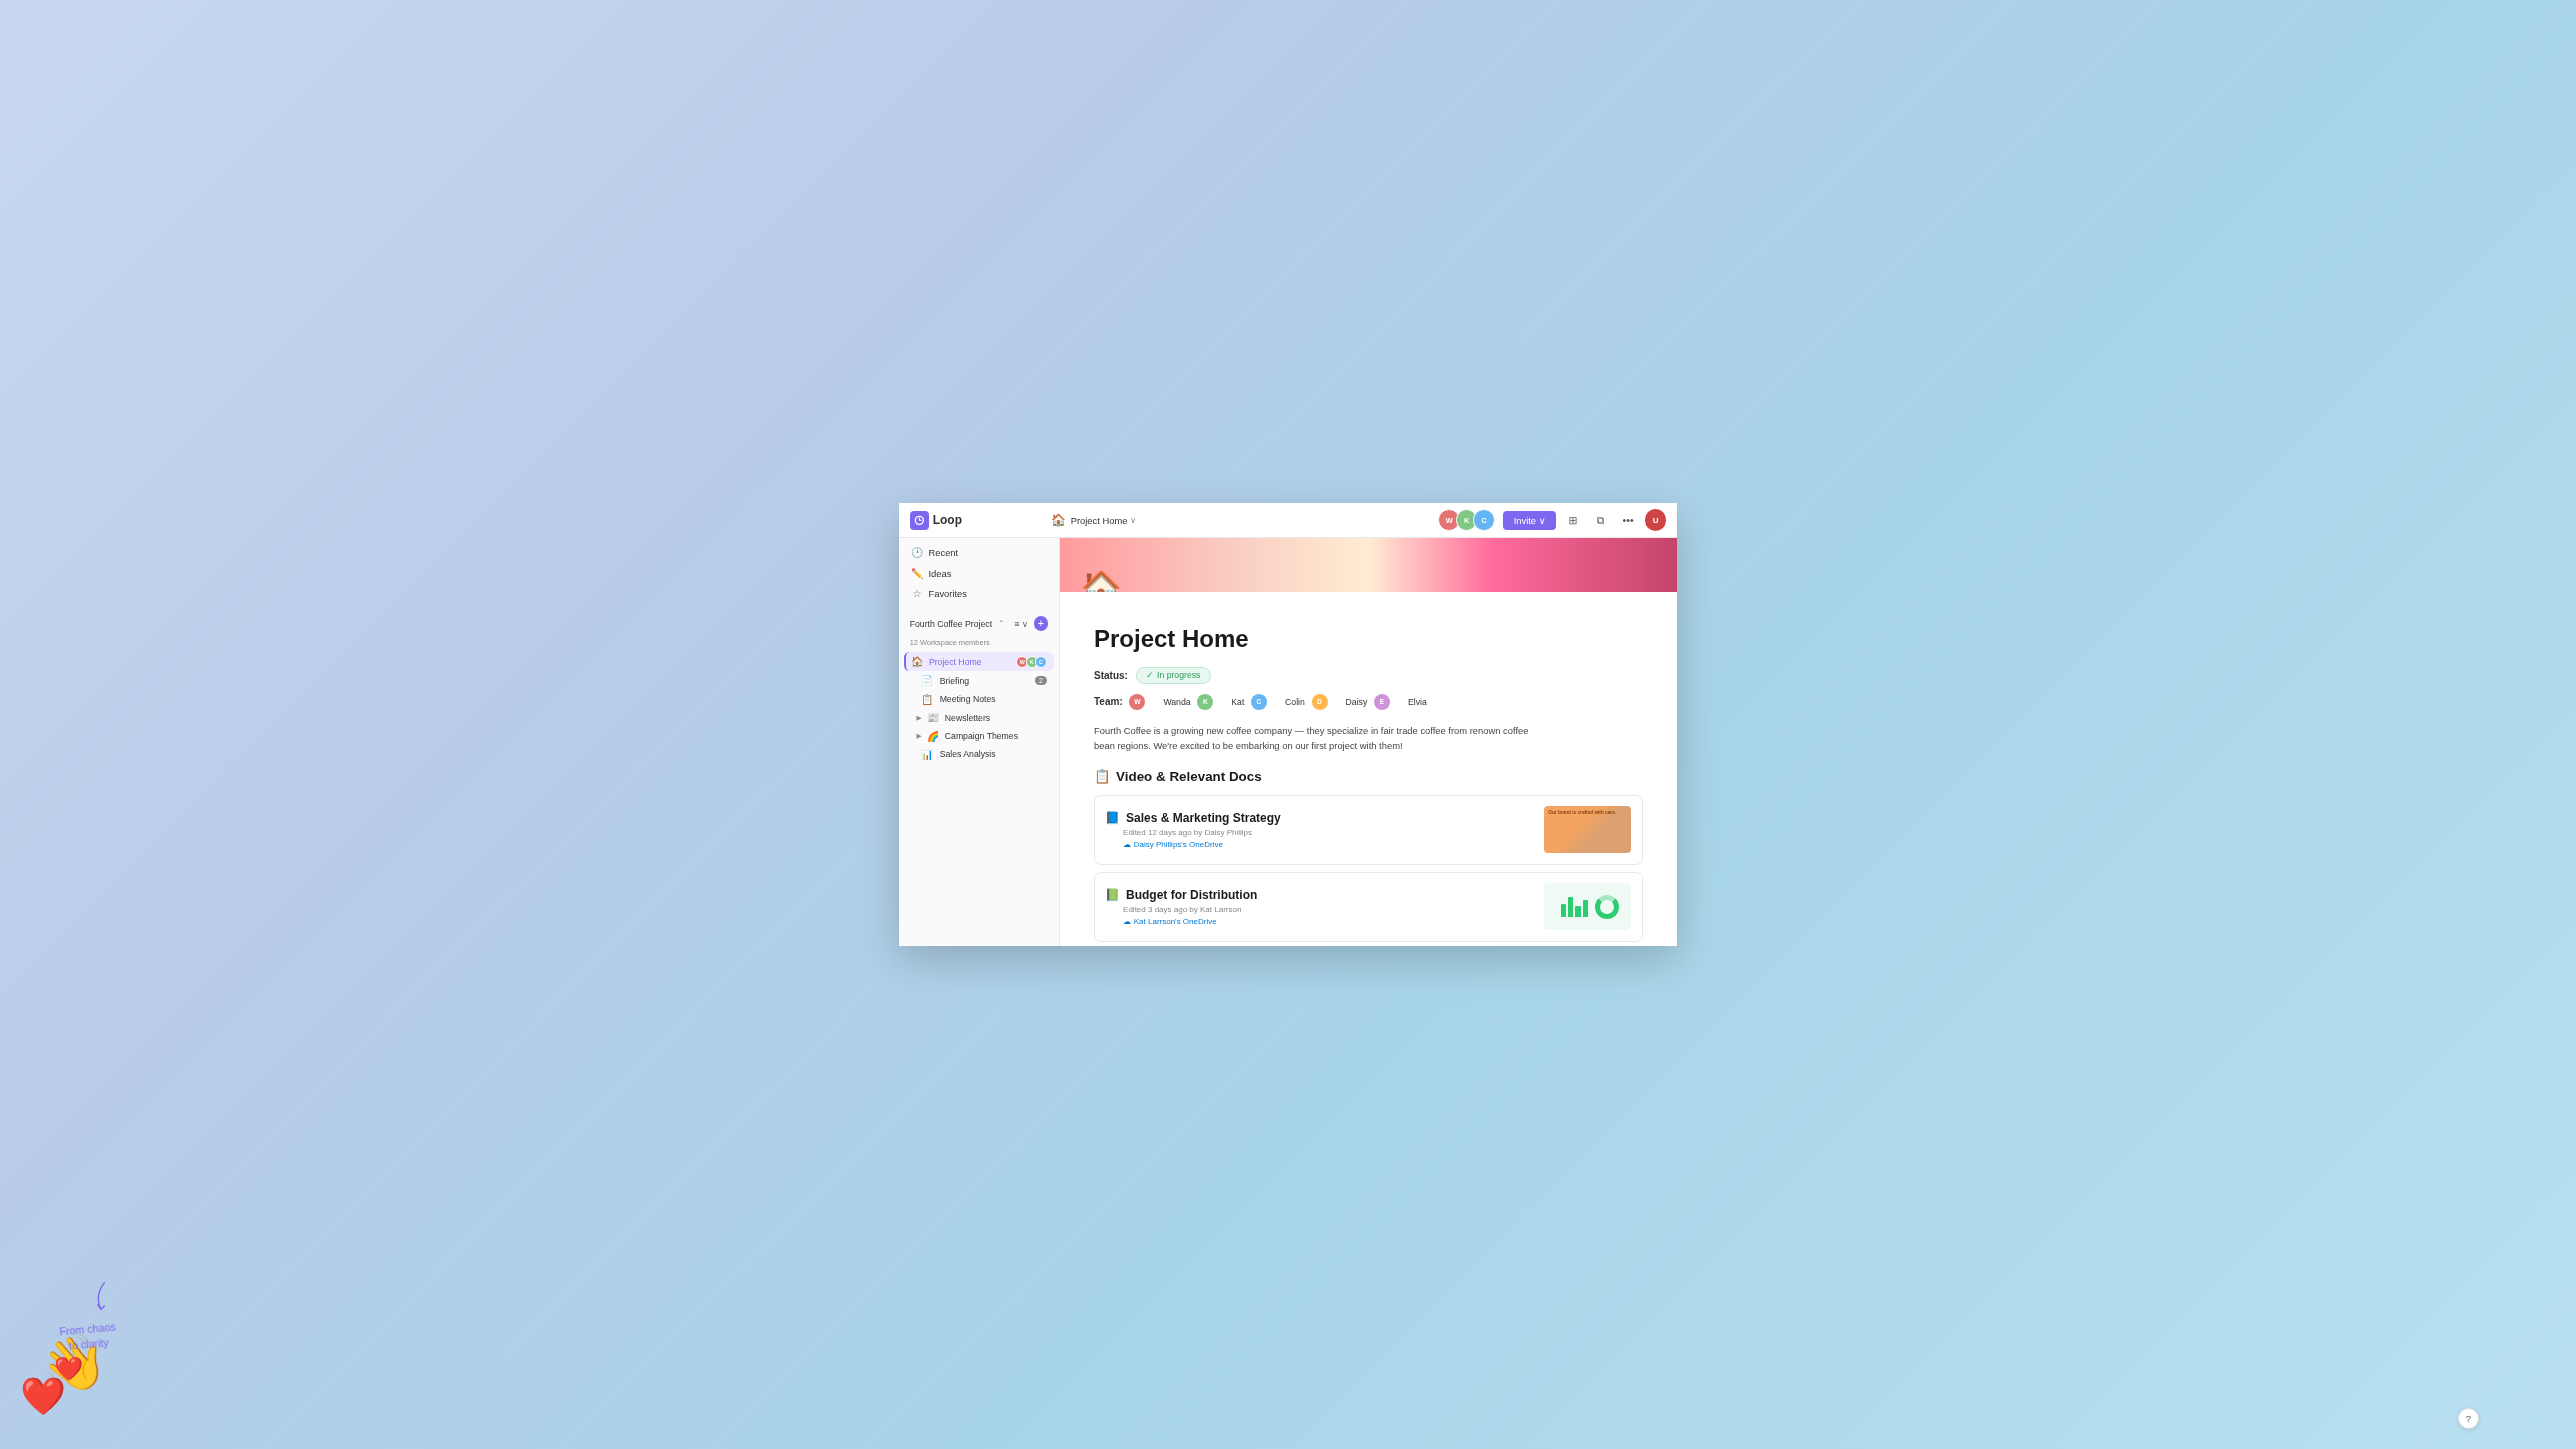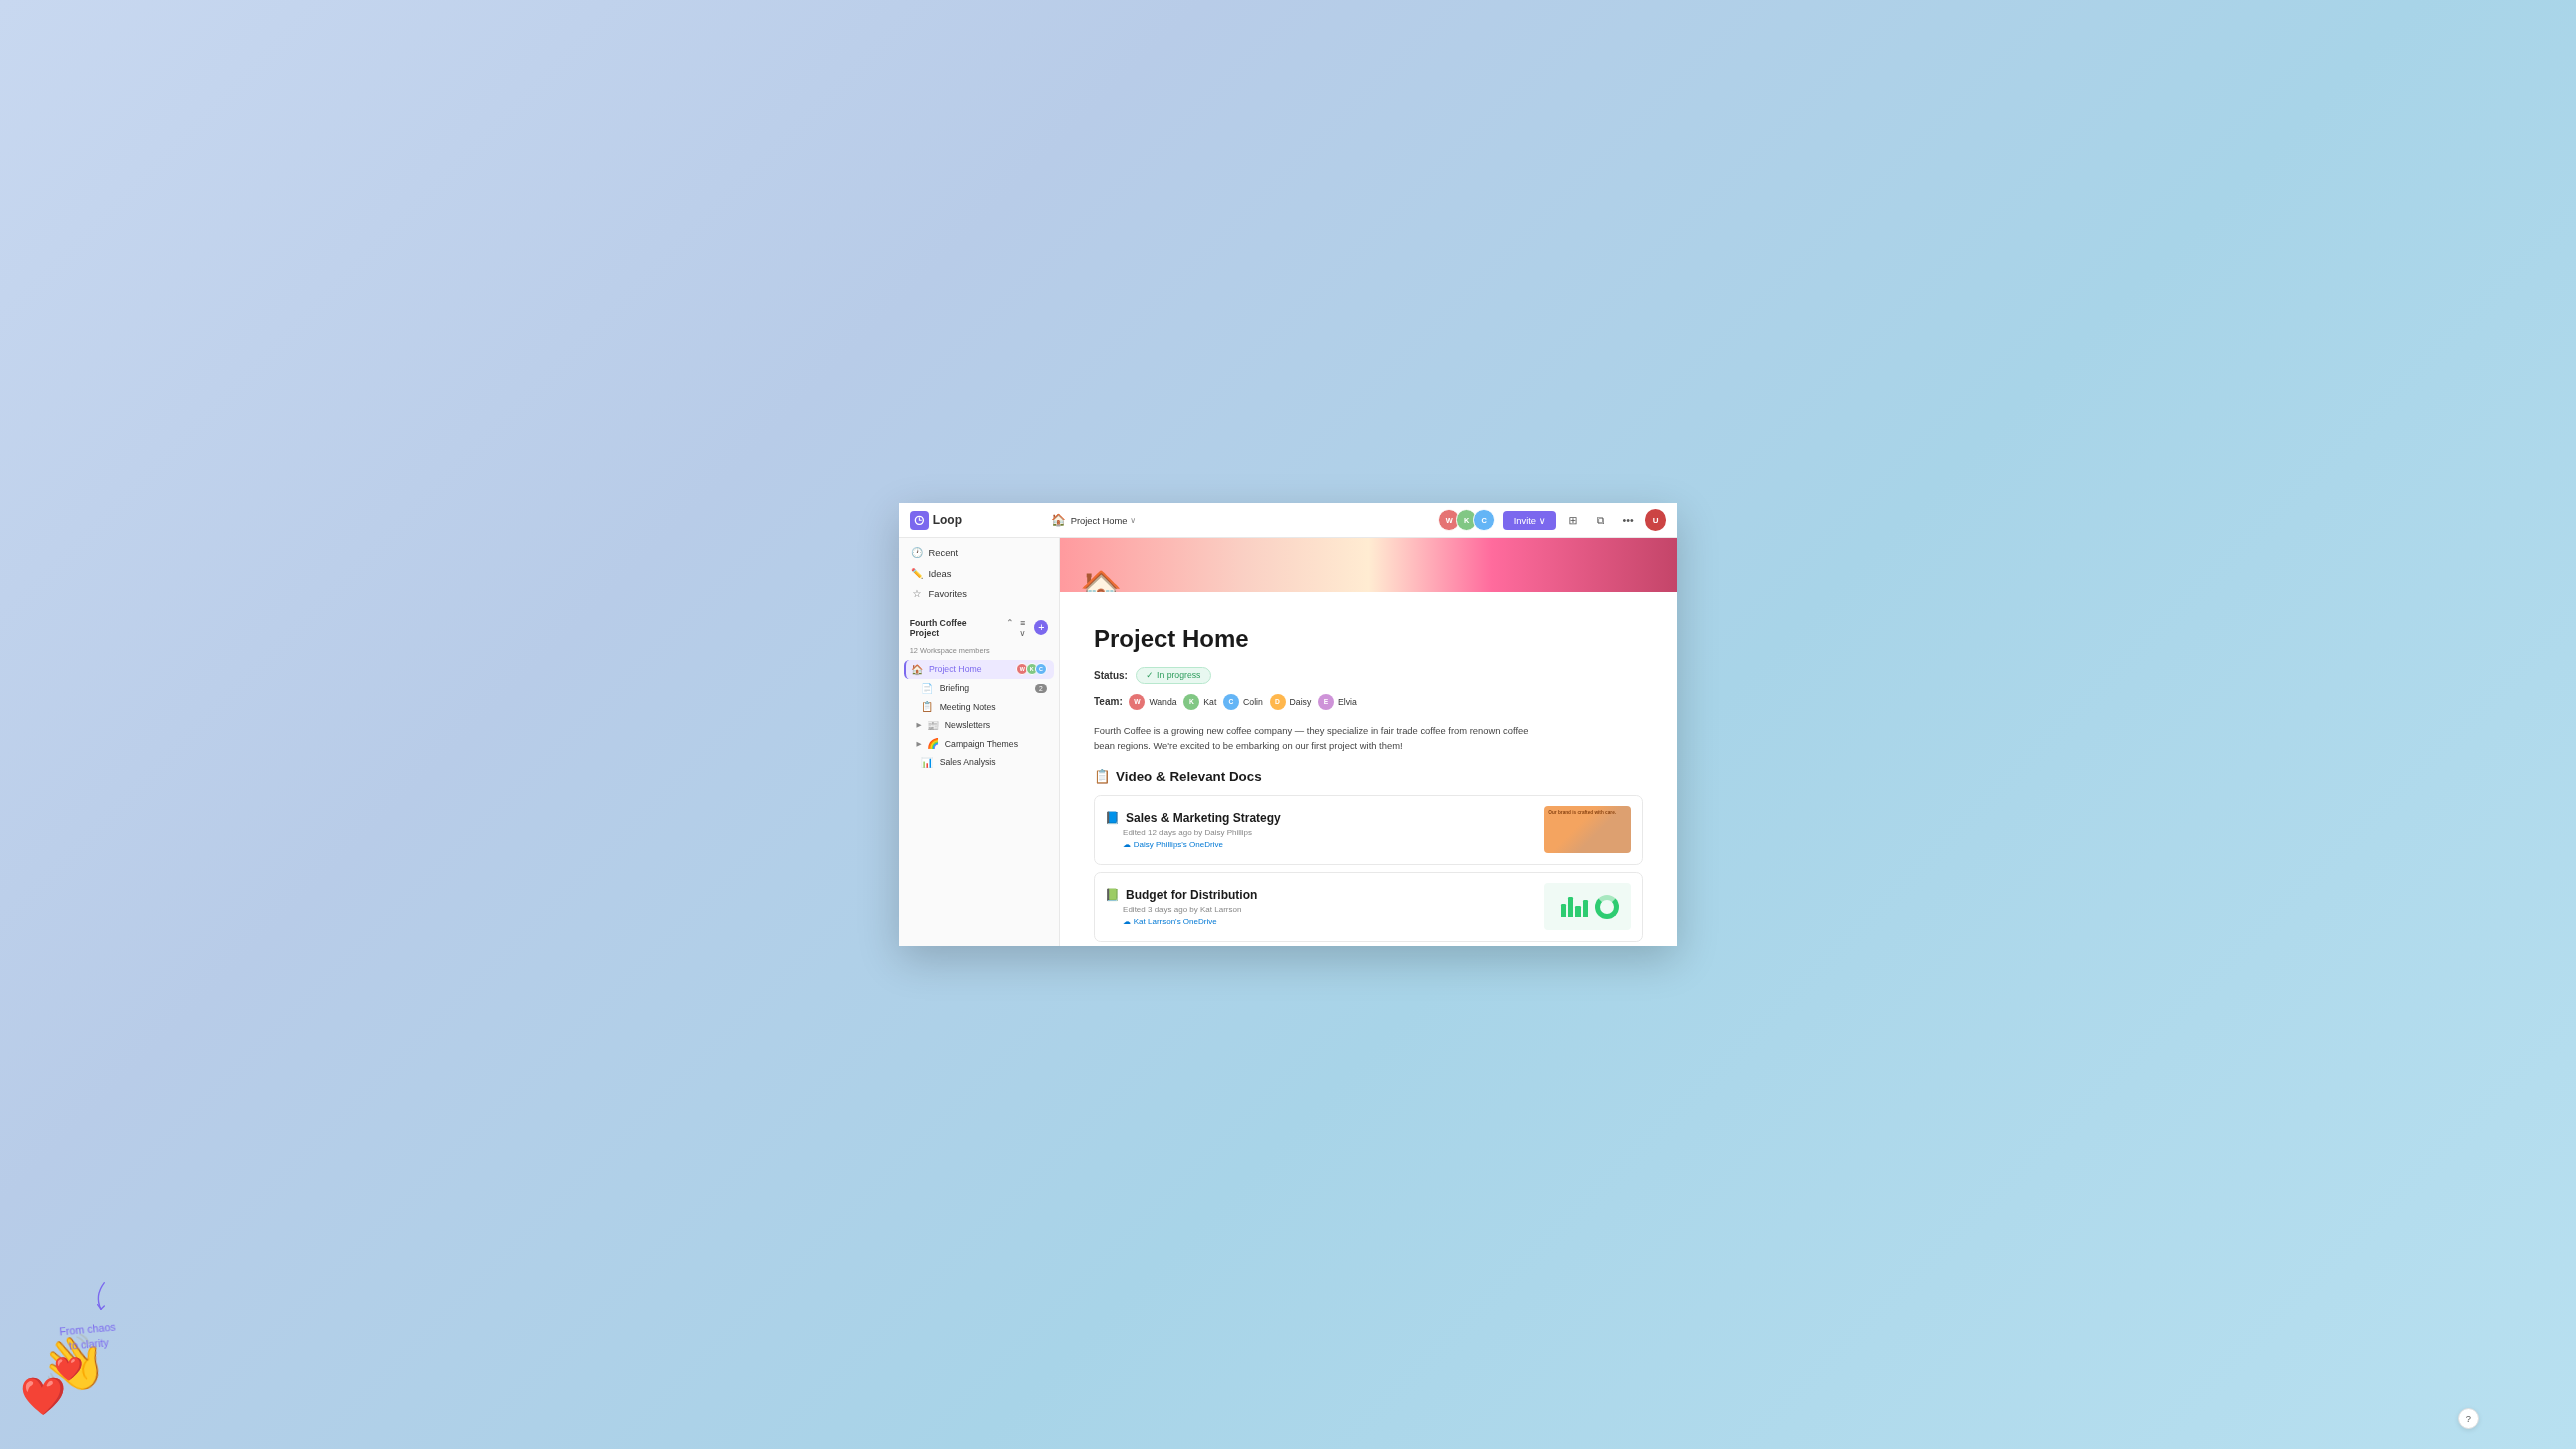--- a/index.html
+++ b/index.html
@@ -184,25 +184,25 @@
     }
     
     .workspace-header {
       padding: 5.4px 10.7px;
       display: flex;
       align-items: center;
       justify-content: space-between;
     }
     .workspace-title {
       font-size: 8.7px;
-      font-weight: 700;
+      font-weight: 400;
       color: #333;
       display: flex;
       align-items: flex-start;
-      gap: 13px;
+      gap: 6px;
     }
     .workspace-subtitle {
       font-size: 7.4px;
       color: #888;
       padding: 0 10.7px;
       margin-top: 1.3px;
     }
     .workspace-actions {
       display: flex;
       align-items: center;
@@ -356,21 +356,21 @@
       flex-wrap: wrap;
     }
     .team-label {
       font-size: 10px;
       font-weight: 700;
       color: #333;
     }
     .team-member {
       display: flex;
       align-items: center;
-      gap: 4px;
+      gap: 18px;
       font-size: 8.7px;
       color: #333;
     }
     .team-avatar {
       width: 16px;
       height: 16px;
       border-radius: 50%;
       display: flex;
       align-items: center;
       justify-content: center;

